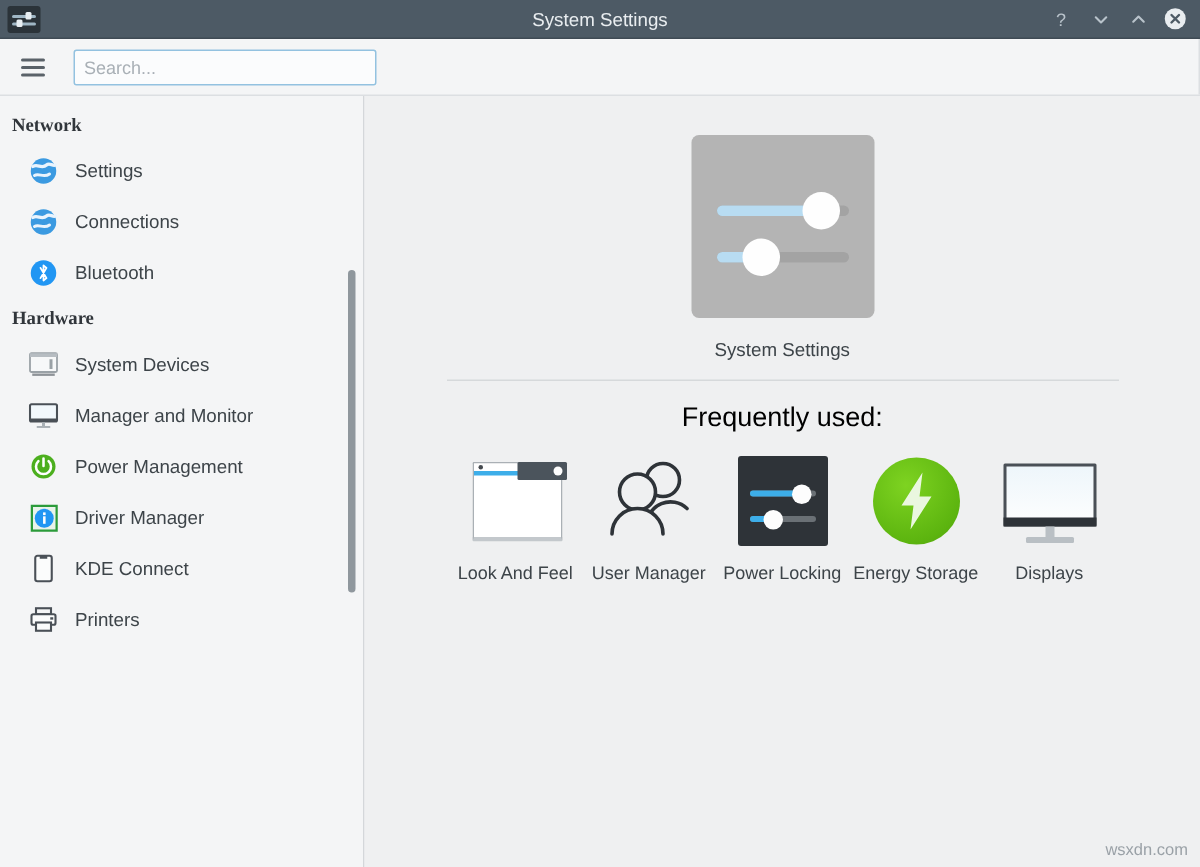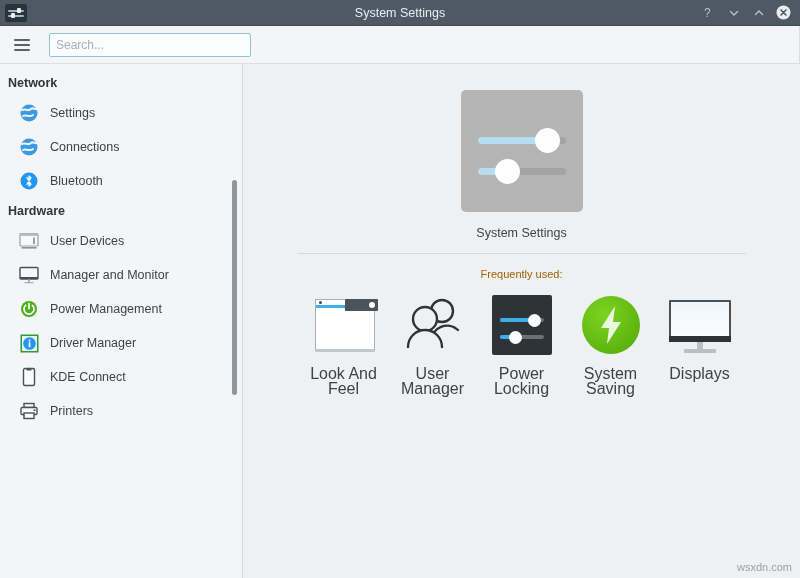--- a/index.html
+++ b/index.html
@@ -102,20 +102,21 @@
     width: 243px; flex: 0 0 243px;
     background: #f4f5f6;
     border-right: 1px solid #d4d7da;
     position: relative;
     overflow: hidden;
     padding-top: 6px;
   }
   .cat-header {
     font-size: 12.5px; font-weight: bold; color: #31363b;
     padding: 6px 0 6px 8px;
+    font-family: Liberation Serif, serif;
   }
   .nav-item {
     display: flex; align-items: center;
     height: 34px;
     padding-left: 18px;
     cursor: pointer;
   }
   .nav-icon {
     width: 22px; height: 22px; flex: 0 0 22px;
     margin-right: 10px;
@@ -164,37 +165,37 @@
   .hero-icon .f2 { left: 17px; width: 28px; top: 78px; }
   .hero-icon .k2 { left: 34px; top: 69px; }
 
   .hero-label {
     margin-top: 14px; font-size: 12.5px; color: #3d4449;
   }
   .hr {
     width: 448px; height: 1px; background: #d6d9db; margin-top: 13px;
   }
   .freq-title {
-    margin-top: 14px; font-size: 11px; color: #a16207;
+    margin-top: 14px; font-size: 18px; color: #000000;
   }
 
   .freq-row {
     display: flex; align-items: flex-start; justify-content: center;
     margin-top: 12px; gap: 0px;
   }
   .freq-item {
     width: 89px; display: flex; flex-direction: column;
     align-items: center; cursor: pointer;
   }
   .freq-ico {
     width: 66px; height: 66px; position: relative;
     display: flex; align-items: center; justify-content: center;
   }
   .freq-label {
-    margin-top: 8px; font-size: 16px; color: #3d4449;
+    margin-top: 8px; font-size: 12px; color: #3d4449;
     text-align: center; line-height: 15px;
   }
 
   
   .lf-win {
     position: absolute; left: 4px; top: 7px; width: 60px; height: 53px;
     background: #ffffff;
     border: 1px solid #aab0b5;
     border-bottom: 3px solid #c3c8cc;
     border-radius: 1px;
@@ -351,21 +352,21 @@
 
       <div class="nav-item">
         <div class="nav-icon">
           <svg width="20" height="18" viewBox="0 0 20 18">
             <rect x="1" y="1.5" width="18" height="12.5" rx="1" fill="#f7f8f9" stroke="#9aa1a6" stroke-width="1.2"></rect>
             <rect x="1" y="1.5" width="18" height="2.5" fill="#b7bdc2"></rect>
             <rect x="14" y="5.5" width="2" height="6.5" fill="#9aa1a6"></rect>
             <rect x="2.5" y="15" width="15" height="1.6" fill="#8e9398"></rect>
           </svg>
         </div>
-        <div class="nav-label">User Devices</div>
+        <div class="nav-label">System Devices</div>
       </div>
 
       <div class="nav-item">
         <div class="nav-icon">
           <svg width="20" height="18" viewBox="0 0 20 18">
             <rect x="1" y="1.5" width="18" height="11.5" rx="1" fill="#f2f8fc" stroke="#4a5057" stroke-width="1.4"></rect>
             <rect x="1" y="11" width="18" height="2" fill="#4a5057"></rect>
             <rect x="9" y="13.5" width="2" height="2.5" fill="#a9b0b5"></rect>
             <rect x="5.5" y="16" width="9" height="1.3" fill="#a9b0b5"></rect>
           </svg>
@@ -483,21 +484,21 @@
           <div class="freq-label">Power Locking</div>
         </div>
 
         <div class="freq-item">
           <div class="freq-ico">
             <div class="es-circle"></div>
             <svg class="es-bolt" viewBox="0 0 58 58">
               <path d="M33,10 L19,32 L27,32 L25,48 L39,26 L31,26 Z" fill="#eaf7df"></path>
             </svg>
           </div>
-          <div class="freq-label">System Saving</div>
+          <div class="freq-label">Energy Storage</div>
         </div>
 
         <div class="freq-item">
           <div class="freq-ico">
             <div class="dp-screen"></div>
             <div class="dp-bottom"></div>
             <div class="dp-neck"></div>
             <div class="dp-foot"></div>
           </div>
           <div class="freq-label">Displays</div>

